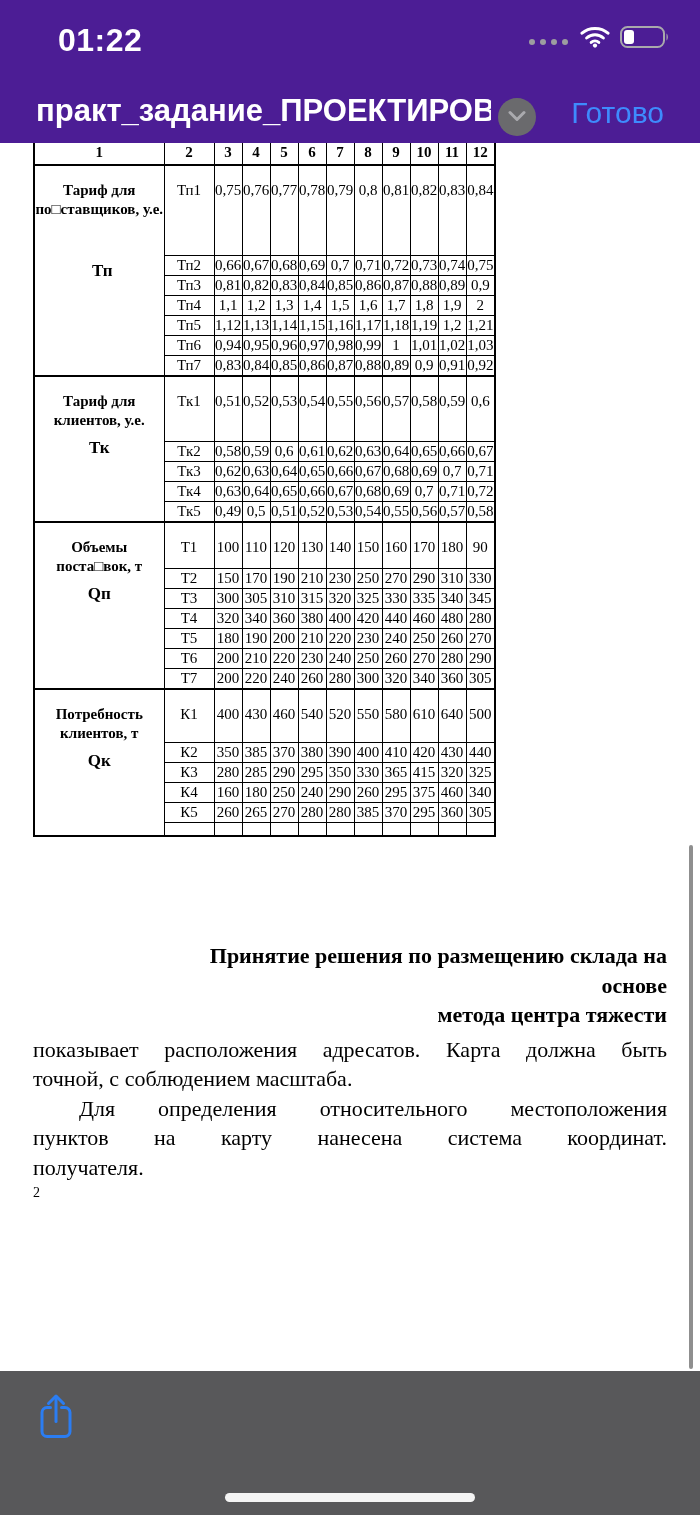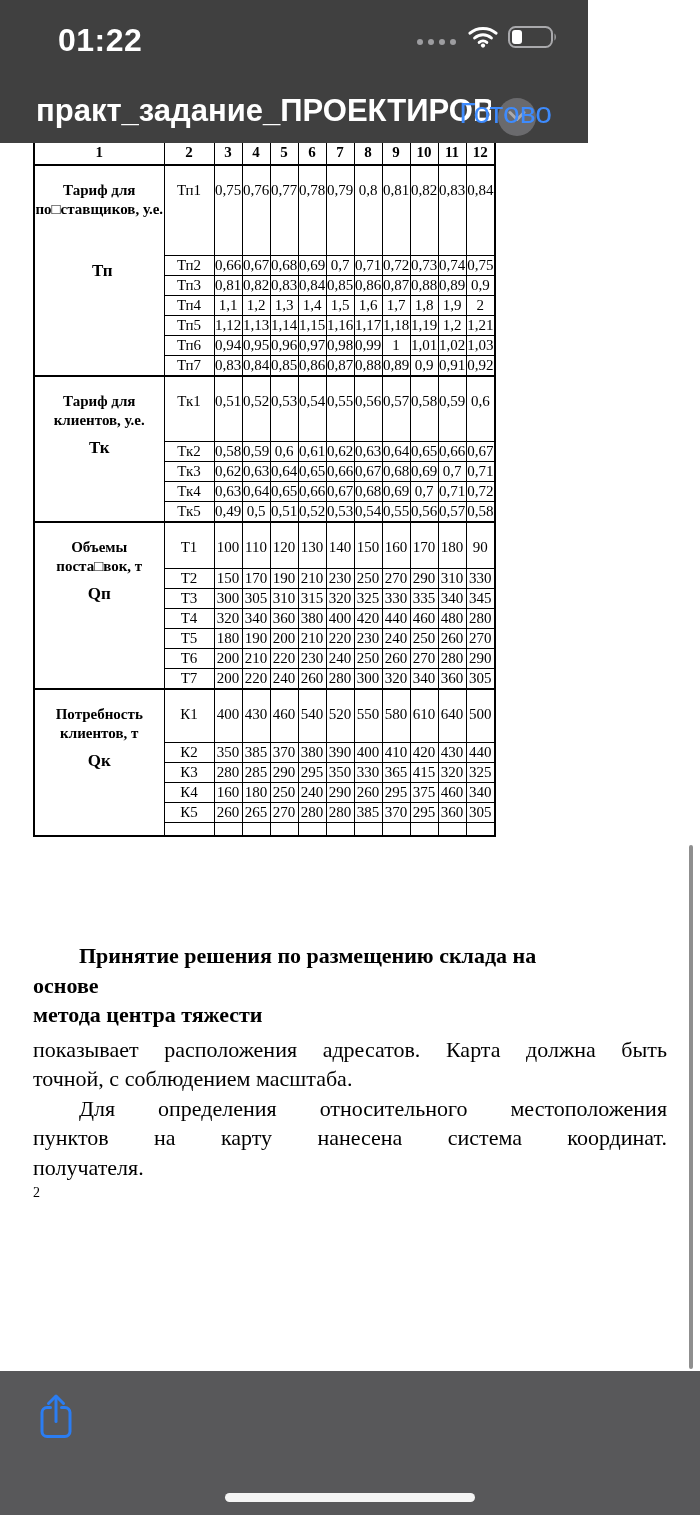--- a/index.html
+++ b/index.html
@@ -1,20 +1,20 @@
 <!DOCTYPE html>
 <html><head>
 <meta charset="utf-8">
 <style>
   * { margin:0; padding:0; box-sizing:border-box; }
   html,body { width:700px; height:1515px; }
   body { position:relative; background:#ffffff; font-family:"Liberation Sans",sans-serif; overflow:hidden; }
 
   
-  .chrome-top { position:absolute; top:0; left:0; width:588px; height:143px; background:#404040; z-index:5; }
+  .chrome-top { position:absolute; top:0; left:0; width:700px; height:143px; background:#4c1d95; z-index:5; }
   .time { position:absolute; left:58px; top:22px; color:#ffffff; font-size:32px; font-weight:700; letter-spacing:.5px; }
   .status-icons { position:absolute; right:30px; top:27px; height:24px; display:flex; align-items:center; }
   .sig-dots { display:flex; gap:5px; margin-right:12px; margin-top:6px; }
   .sig-dot { width:6px; height:6px; border-radius:50%; background:#9d9da0; }
   .wifi { margin-right:10px; }
   .nav-title { position:absolute; left:36px; top:93px; width:455px; color:#ffffff; font-size:31px; font-weight:600; white-space:nowrap; overflow:hidden; }
   .chevron-btn { position:absolute; left:498px; top:98px; width:38px; height:38px; border-radius:50%; background:#6a6a6d; display:flex; align-items:center; justify-content:center; }
   .done-btn { position:absolute; right:36px; top:96px; color:#3e8bfd; font-size:30px; background:none; border:none; font-family:"Liberation Sans",sans-serif; }
 
   
@@ -29,21 +29,21 @@
   tr.short { height:19px; }
   tr.filler { height:13px; }
   td.seclabel { font-weight:700; vertical-align:top; padding-top:2px; }
   .sl-line { line-height:19px; white-space:nowrap; }
   .sl-sym { font-size:17px; line-height:20px; margin-top:8px; }
   .sl-sym.gap { margin-top:42px;margin-left:6px; }
 
   
   .doc-text { position:absolute; left:33px; top:798px; width:634px; font-family:"Liberation Serif",serif; font-size:22px; line-height:29.5px; color:#000; }
   .heading { margin-bottom:5px; }
-  .h-line { font-weight:700; text-align:left; }
+  .h-line { font-weight:700; text-align:right; }
   .h-line.indent { text-indent:46px; }
   .p-line { text-align:justify; text-align-last:justify; }
   .p-line.indent { text-indent:46px; }
   .p-line.last { text-align-last:left; }
   .page-num { font-size:14px; line-height:18px; margin-top:2px; }
 
   .scrollbar { position:absolute; left:689px; top:845px; width:4px; height:524px; border-radius:2px; background:#8f8f8f; z-index:4; }
 
   
   .chrome-bottom { position:absolute; top:1371px; left:0; width:700px; height:144px; background:#58585a; z-index:5; }

